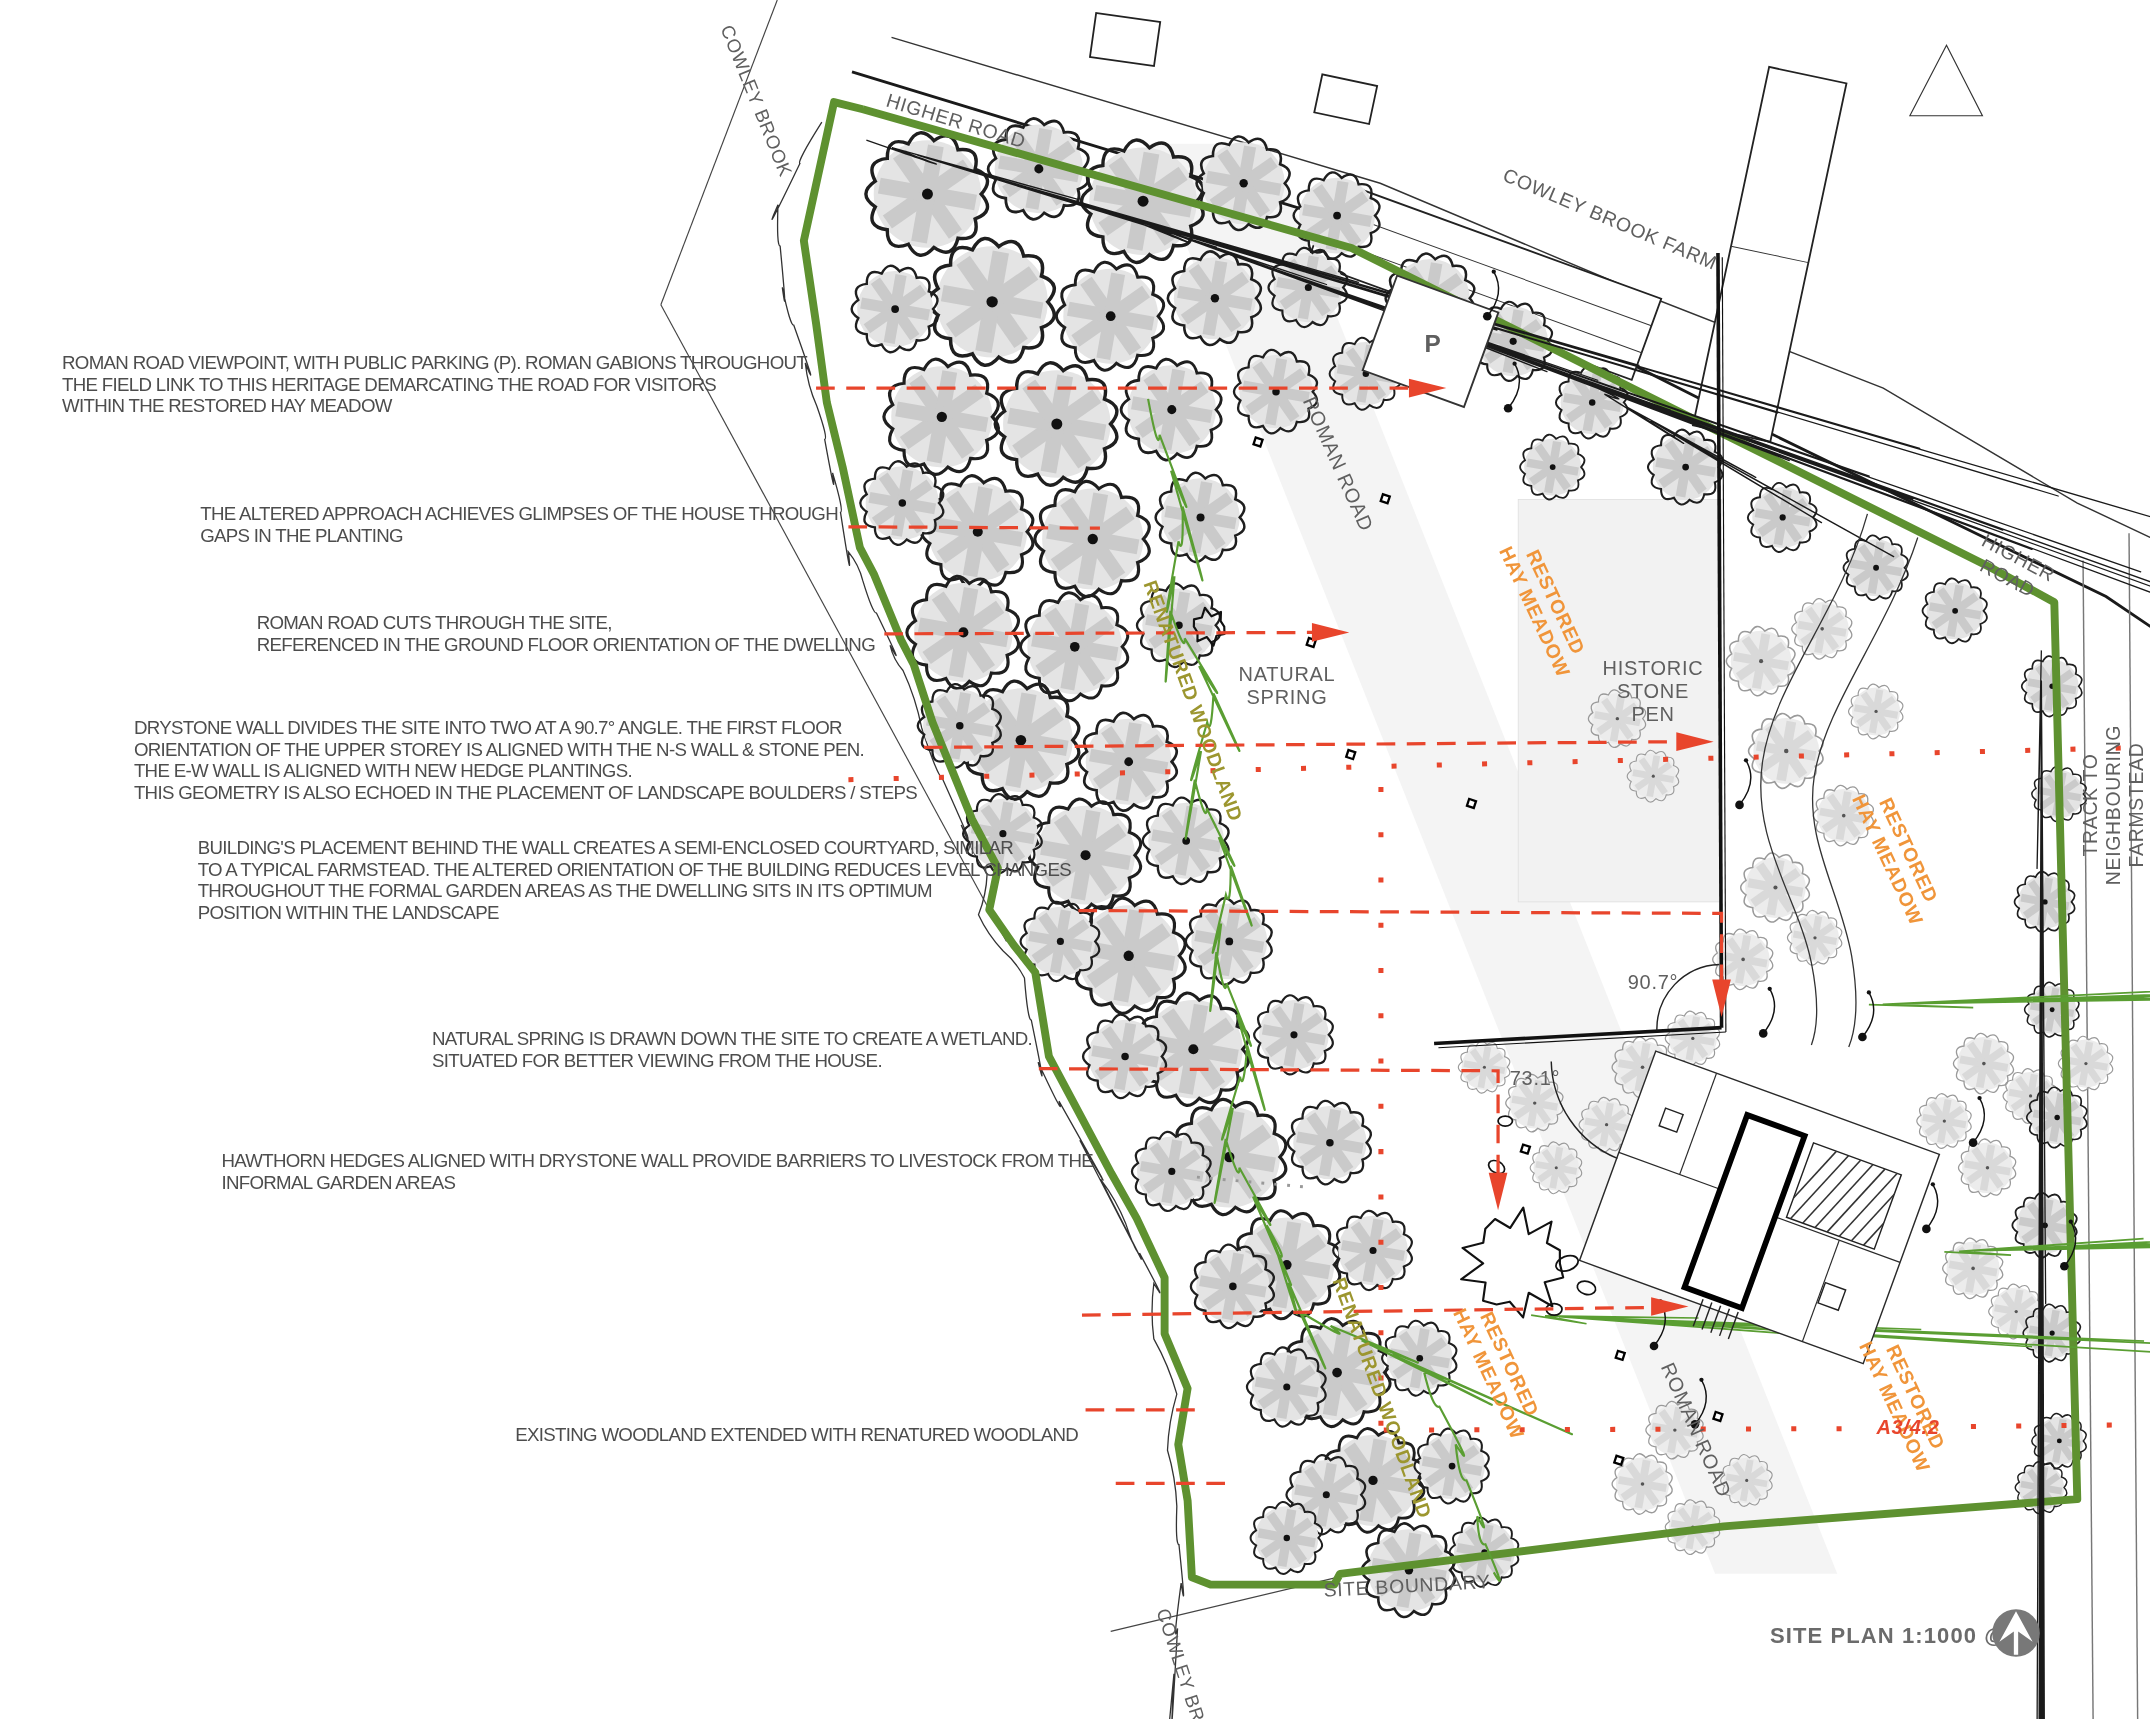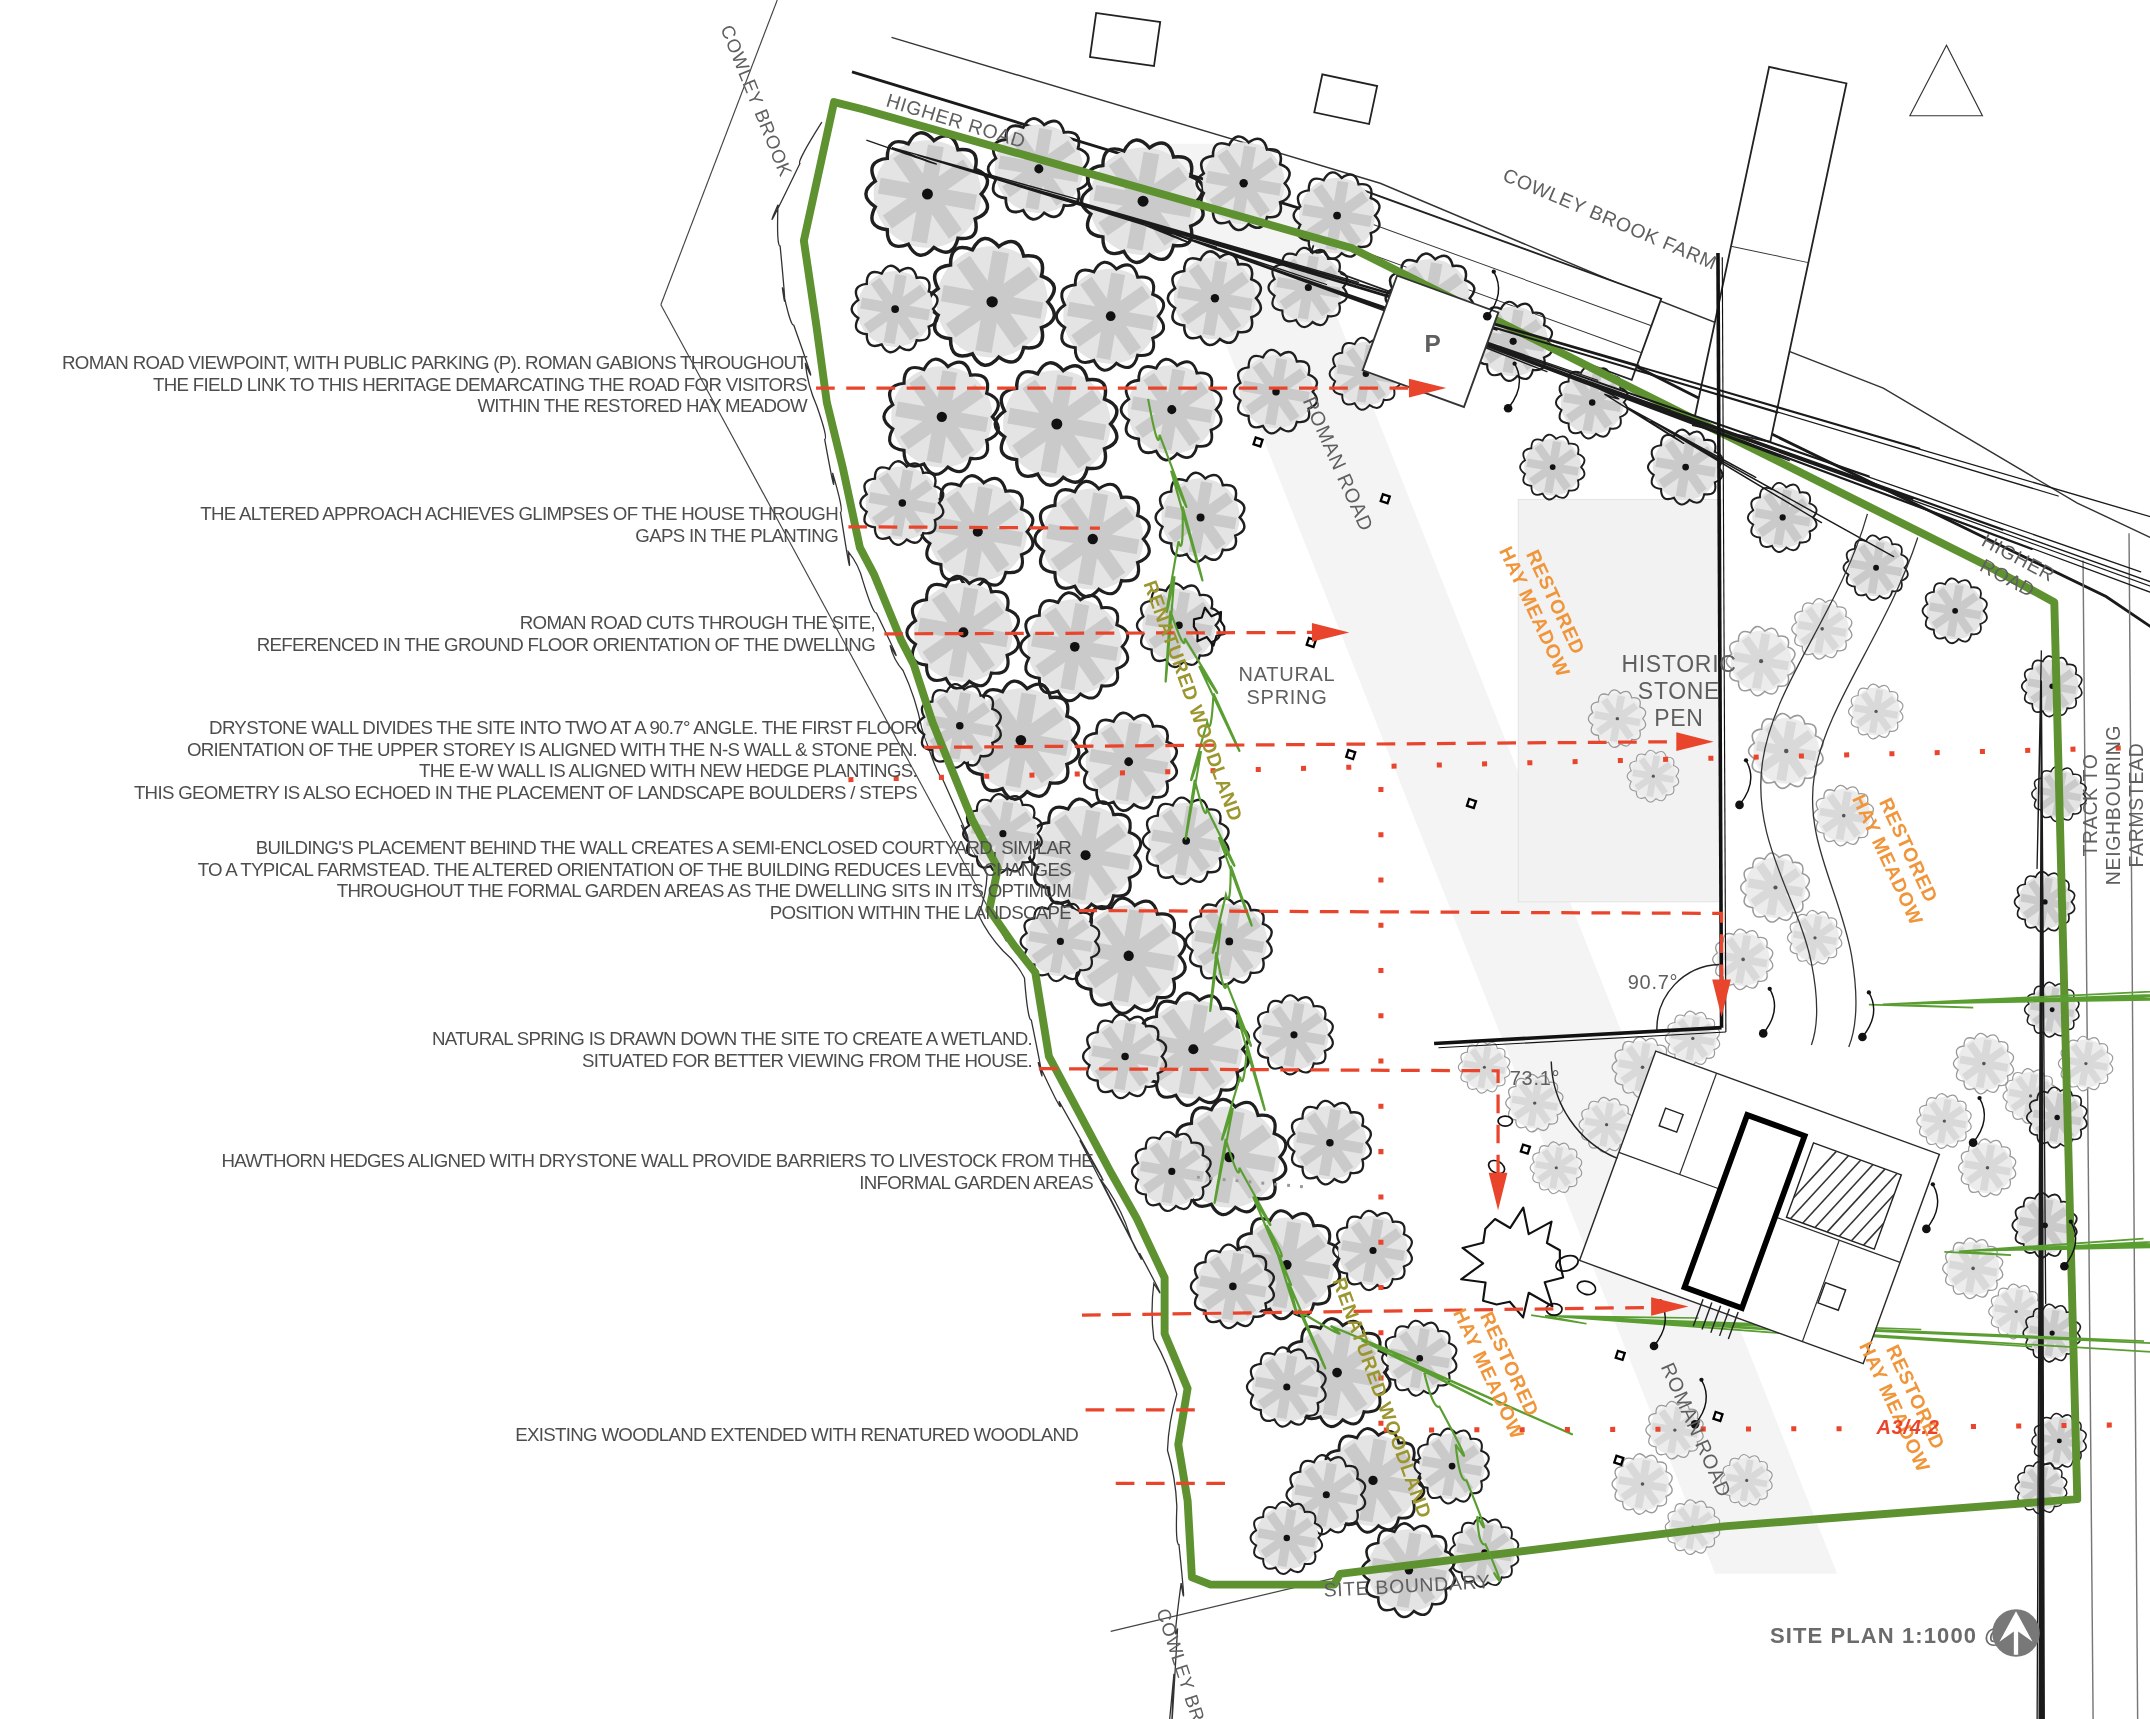--- a/index.html
+++ b/index.html
@@ -1,20 +1,20 @@
 <!DOCTYPE html>
 <html style="font-size:11.5px"><head>
 <meta charset="utf-8">
 <style>
   html,body{margin:0;padding:0;background:#fff;}
   body{width:2151px;height:1719px;font-family:"Liberation Sans",sans-serif;}
   #stage{position:relative;width:2151px;height:1719px;overflow:hidden;background:#fff;}
   #site-svg{position:absolute;left:0;top:0;}
   #label-layer{position:absolute;left:0;top:0;width:100%;height:100%;pointer-events:none;}
-  .note{position:absolute;text-align:right;color:#4d4d4d;font-size:18.7px;line-height:21.6px;
+  .note{position:absolute;color:#4d4d4d;font-size:18.7px;line-height:21.6px;
         letter-spacing:-0.7px;white-space:pre-line;}
   .map-label{position:absolute;white-space:pre-line;text-align:center;color:#5f5f5f;
         letter-spacing:0.7px;transform-origin:center center;}
   .map-label.orange{color:#f0953a;font-weight:700;}
   .map-label.olive{color:#9c962f;font-weight:700;}
   .map-label.red{color:#e8452c;font-style:italic;font-weight:600;}
   .map-label.italic{}
   .map-label.bold{font-weight:700;}
   #plan-title{position:absolute;left:1770px;top:1623px;font-weight:700;font-size:22px;
         color:#6b6b6b;letter-spacing:1.1px;}
@@ -352,21 +352,21 @@
       <div class="map-label orange" style="left: 1898px; top: 855px; font-size: 19.4px; transform: translate(-50%, -50%) rotate(65deg);">RESTORED
 HAY MEADOW</div>
       <div class="map-label orange" style="left: 1905px; top: 1402px; font-size: 19.4px; transform: translate(-50%, -50%) rotate(65deg);">RESTORED
 HAY MEADOW</div>
       <div class="map-label orange" style="left: 1499px; top: 1369px; font-size: 19.4px; transform: translate(-50%, -50%) rotate(65deg);">RESTORED
 HAY MEADOW</div>
       <div class="map-label olive" style="left: 1193px; top: 701px; font-size: 19.4px; transform: translate(-50%, -50%) rotate(70deg);">RENATURED WOODLAND</div>
       <div class="map-label olive" style="left: 1382px; top: 1398px; font-size: 19.4px; transform: translate(-50%, -50%) rotate(70deg);">RENATURED WOODLAND</div>
       <div class="map-label " style="left: 1287px; top: 686px; font-size: 20px; transform: translate(-50%, -50%) rotate(0deg);">NATURAL
 SPRING</div>
-      <div class="map-label " style="left: 1653px; top: 691px; font-size: 23px; transform: translate(-50%, -50%) rotate(0deg); margin-left: 26px;">HISTORIC
+      <div class="map-label " style="left: 1653px; top: 691px; font-size: 20px; transform: translate(-50%, -50%) rotate(0deg);">HISTORIC
 STONE
 PEN</div>
       <div class="map-label italic" style="left: 1653px; top: 982px; font-size: 20px; transform: translate(-50%, -50%) rotate(0deg);">90.7°</div>
       <div class="map-label italic" style="left: 1535px; top: 1078px; font-size: 20px; transform: translate(-50%, -50%) rotate(0deg);">73.1°</div>
       <div class="map-label red" style="left: 1908px; top: 1427px; font-size: 20px; transform: translate(-50%, -50%) rotate(0deg);">A3/4.2</div>
       <div class="map-label " style="left: 1407px; top: 1586px; font-size: 19.4px; transform: translate(-50%, -50%) rotate(-3deg);">SITE BOUNDARY</div>
       <div class="map-label " style="left: 1187px; top: 1686px; font-size: 18.7px; transform: translate(-50%, -50%) rotate(72deg);">COWLEY BROOK</div>
       <div class="map-label bold" style="left: 1433px; top: 344px; font-size: 24.4px; transform: translate(-50%, -50%) rotate(0deg);">P</div>
       <div class="note" style="right: 1344px; top: 352px;">ROMAN ROAD VIEWPOINT, WITH PUBLIC PARKING (P).  ROMAN GABIONS THROUGHOUT
 THE FIELD LINK TO THIS HERITAGE DEMARCATING THE ROAD FOR VISITORS

